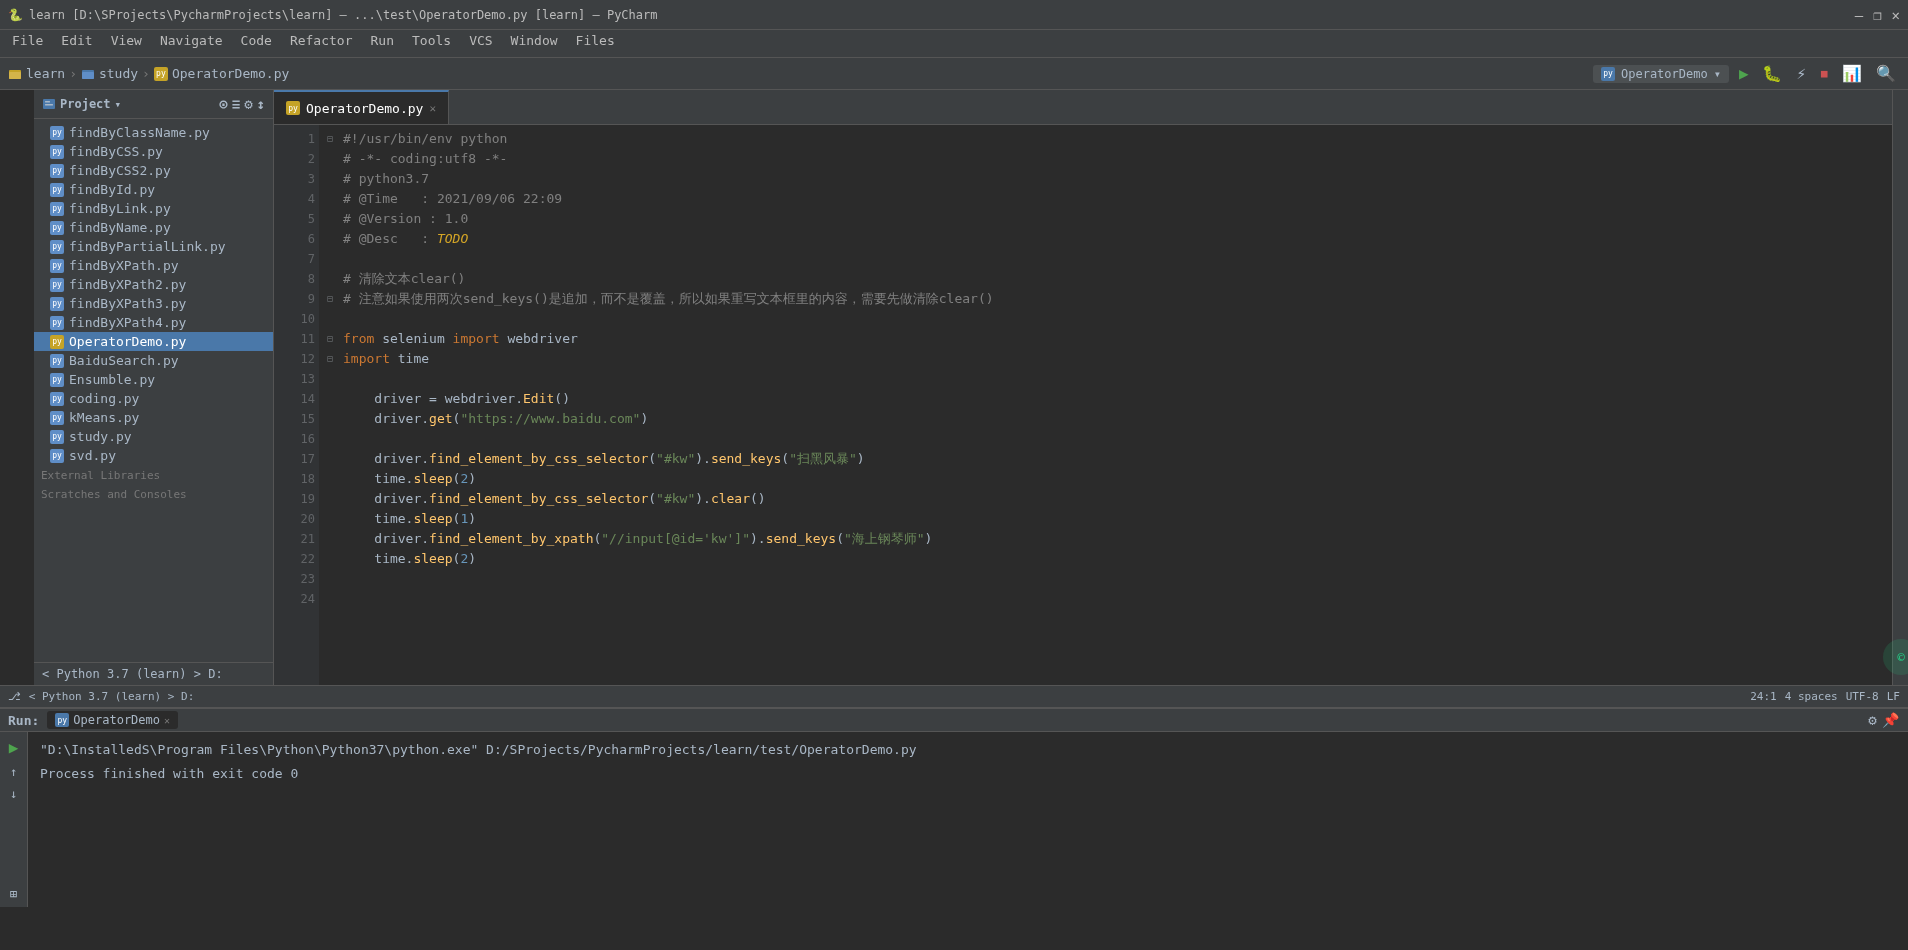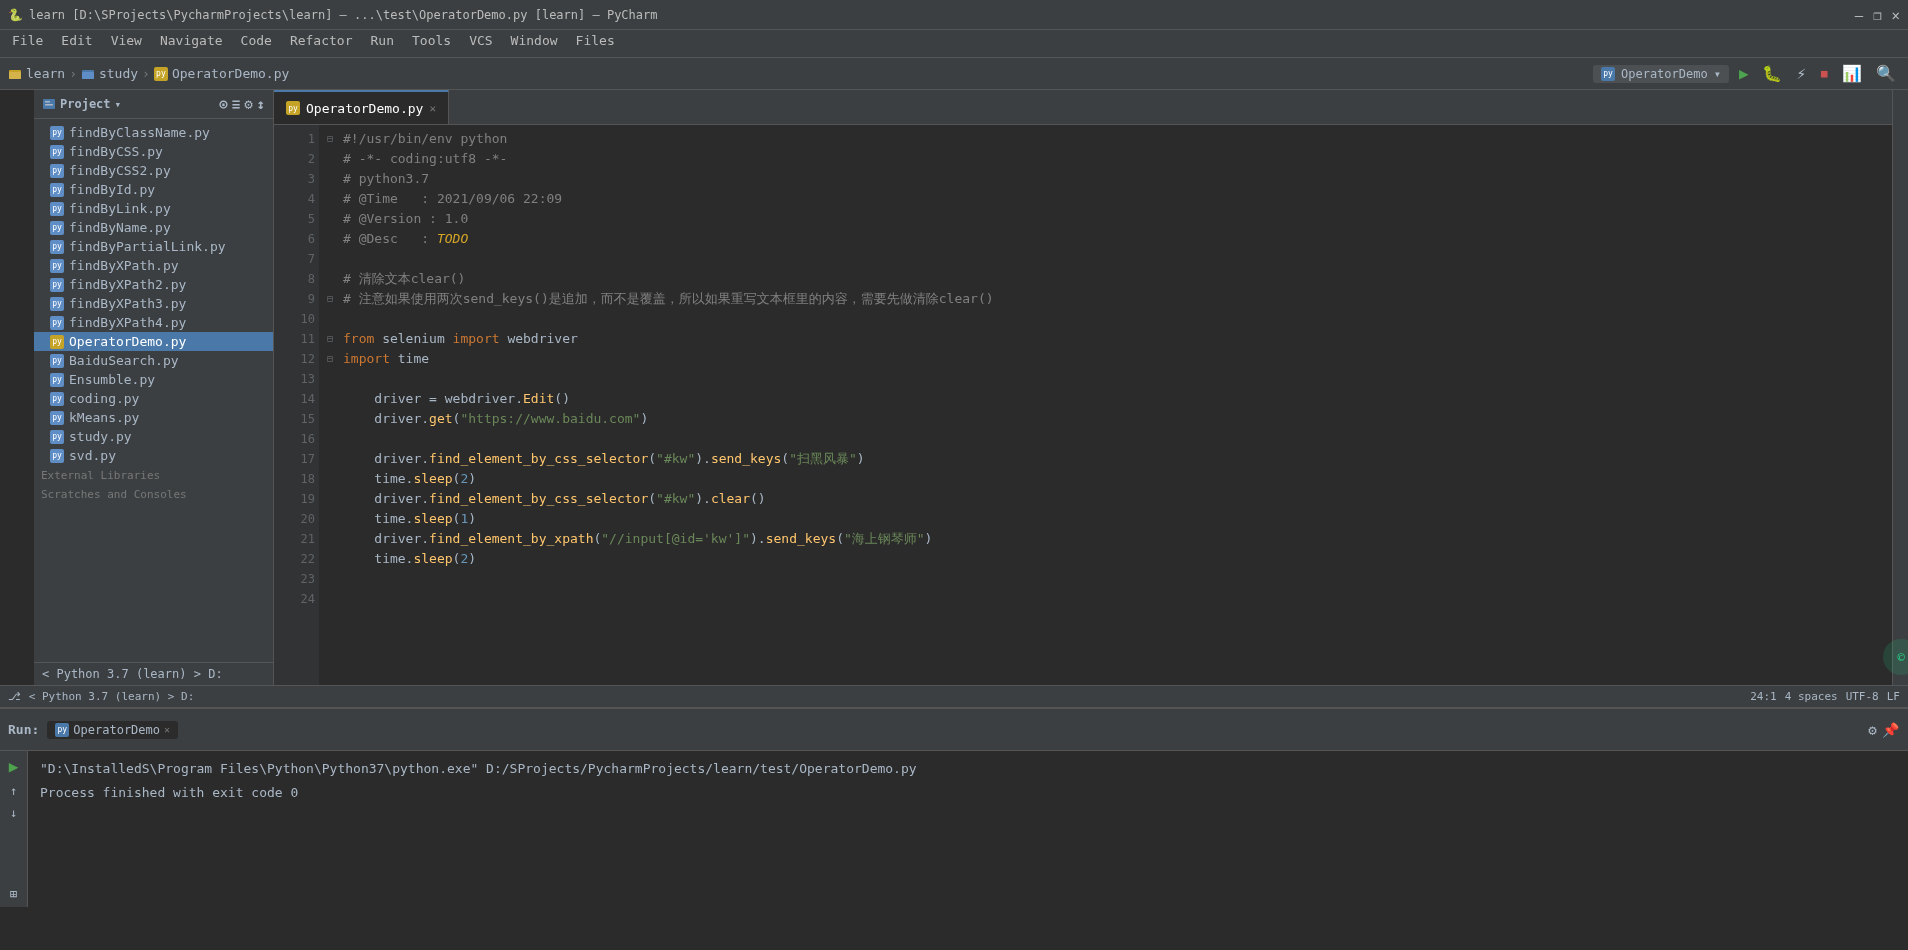--- a/index.html
+++ b/index.html
@@ -266,21 +266,21 @@
       display: flex;
       flex-direction: column;
     }
     #run-panel-header {
       display: flex;
       align-items: center;
       background: #3c3f41;
       padding: 4px 8px;
       border-bottom: 1px solid #555;
       gap: 8px;
-      height: 42px;
+      height: 23px;
     }
     #run-panel-title {
       display: flex;
       align-items: center;
       gap: 6px;
       font-size: 13px;
       color: #a9b7c6;
       font-weight: bold;
     }
     .run-tab {

